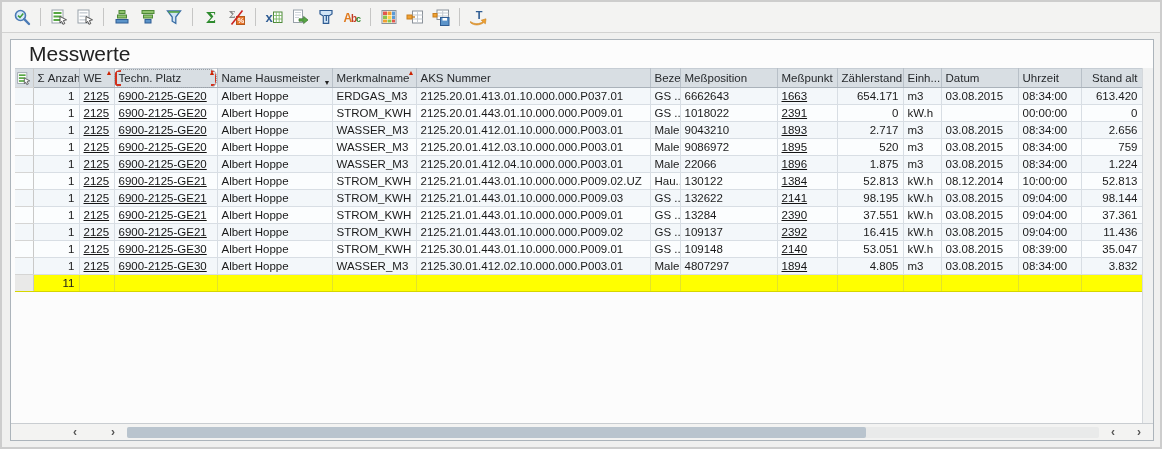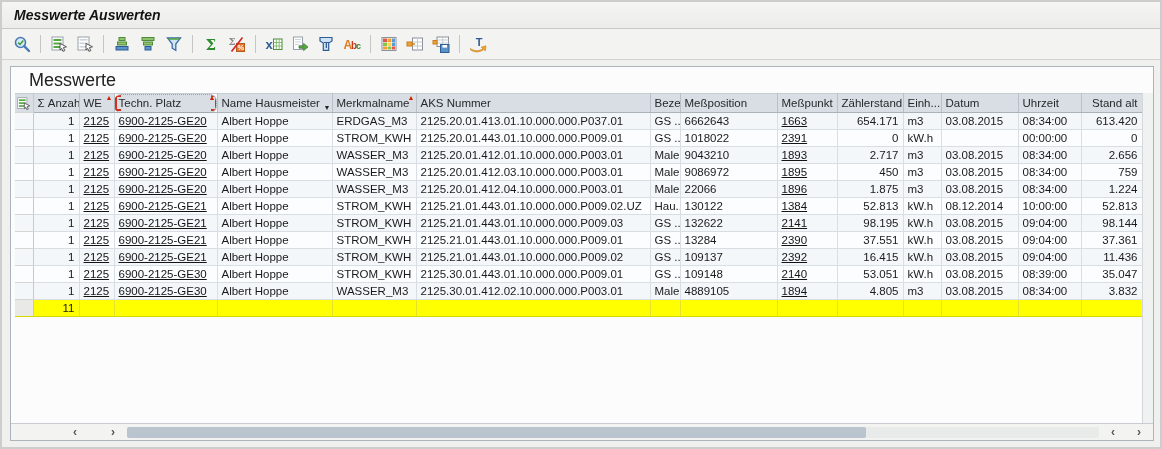--- a/index.html
+++ b/index.html
@@ -26,21 +26,21 @@
   }
   .tbtn svg { width:18px; height:18px; display:block; }
   .tsep { width:1px; height:18px; background:#c6c6c5; margin:0 4px; flex:0 0 1px; }
   
   .content { flex:1; padding:6px 6px 6px 8px; display:flex; }
   .panel {
     flex:1; border:1px solid #acb4bb; background:#fcfcfc;
     display:flex; flex-direction:column; overflow:hidden;
   }
   .grid-title { flex:0 0 26px; display:flex; align-items:flex-end; padding:2px 0 2px 18px;
-    font-size:18px; color:#222; }
+    font-size:21px; color:#222; }
   .grid-body { flex:1; display:flex; overflow:hidden; padding-left:4px; }
   .grid-left { width:1127px; flex:0 0 1127px; display:flex; flex-direction:column; }
   .vstrip { flex:0 0 13px; background:#f0f1f1; border-left:1px solid #d4d8dc; }
   .filler { flex:1; background:#fcfcfc; }
   
   table.alv { border-collapse:collapse; table-layout:fixed; width:1127px; font-size:11.5px; color:#1a1a1a; }
   table.alv th, table.alv td {
     height:17px; padding:0 4px; white-space:nowrap; overflow:hidden;
     border-right:1px solid #d8dee4; border-bottom:1px solid #d8dee4;
     font-weight:normal; text-align:left; position:relative;
@@ -78,23 +78,20 @@
     font-size:12px; font-weight:bold; color:#555; line-height:13px; padding:0;
   }
   .htrack { flex:1; height:11px; margin:0 6px; background:#e9eaea; border-radius:2px; position:relative; }
   .hthumb { position:absolute; left:0; top:0; height:11px; width:76%; background:#b9c4ce; border-radius:2px; cursor:grab; }
 </style>
 </head>
 <body>
 
 <div class="window">
 
-  <div class="titlebar">
-    <span class="title">Messwerte Auswerten</span>
-  </div>
 
   <div class="toolbar">
       <button class="tbtn">
         <svg viewBox="0 0 18 18" xmlns="http://www.w3.org/2000/svg">
           <circle cx="7.5" cy="7.5" r="5" fill="#d9ebfa" stroke="#4a7ab5" stroke-width="1.6"></circle>
           <path d="M11.2 11.2 L16 16" stroke="#4a7ab5" stroke-width="2.4" stroke-linecap="round"></path>
           <path d="M5 7.6 L7 9.4 L10.3 5.6" stroke="#3f9c35" stroke-width="1.5" fill="none"></path>
         </svg>
       </button>
       <span class="tsep"></span>
@@ -324,21 +321,21 @@
                   <td class="sel"></td>
                   <td class="r">1</td>
                   <td><a class="cell-link">2125</a></td>
                   <td><a class="cell-link">6900-2125-GE20</a></td>
                   <td>Albert Hoppe</td>
                   <td>WASSER_M3</td>
                   <td>2125.20.01.412.03.10.000.000.P003.01</td>
                   <td>Male...</td>
                   <td>9086972</td>
                   <td><a class="cell-link">1895</a></td>
-                  <td class="r">450</td>
+                  <td class="r">520</td>
                   <td>m3</td>
                   <td>03.08.2015</td>
                   <td>08:34:00</td>
                   <td class="r">759</td>
                 </tr>
                 <tr class="even">
                   <td class="sel"></td>
                   <td class="r">1</td>
                   <td><a class="cell-link">2125</a></td>
                   <td><a class="cell-link">6900-2125-GE20</a></td>
@@ -441,21 +438,21 @@
                 </tr>
                 <tr class="even">
                   <td class="sel"></td>
                   <td class="r">1</td>
                   <td><a class="cell-link">2125</a></td>
                   <td><a class="cell-link">6900-2125-GE30</a></td>
                   <td>Albert Hoppe</td>
                   <td>WASSER_M3</td>
                   <td>2125.30.01.412.02.10.000.000.P003.01</td>
                   <td>Male...</td>
-                  <td>4889105</td>
+                  <td>4807297</td>
                   <td><a class="cell-link">1894</a></td>
                   <td class="r">4.805</td>
                   <td>m3</td>
                   <td>03.08.2015</td>
                   <td>08:34:00</td>
                   <td class="r">3.832</td>
                 </tr>
                 <tr class="total">
                   <td class="sel"></td>
                   <td class="r anz">11</td>

